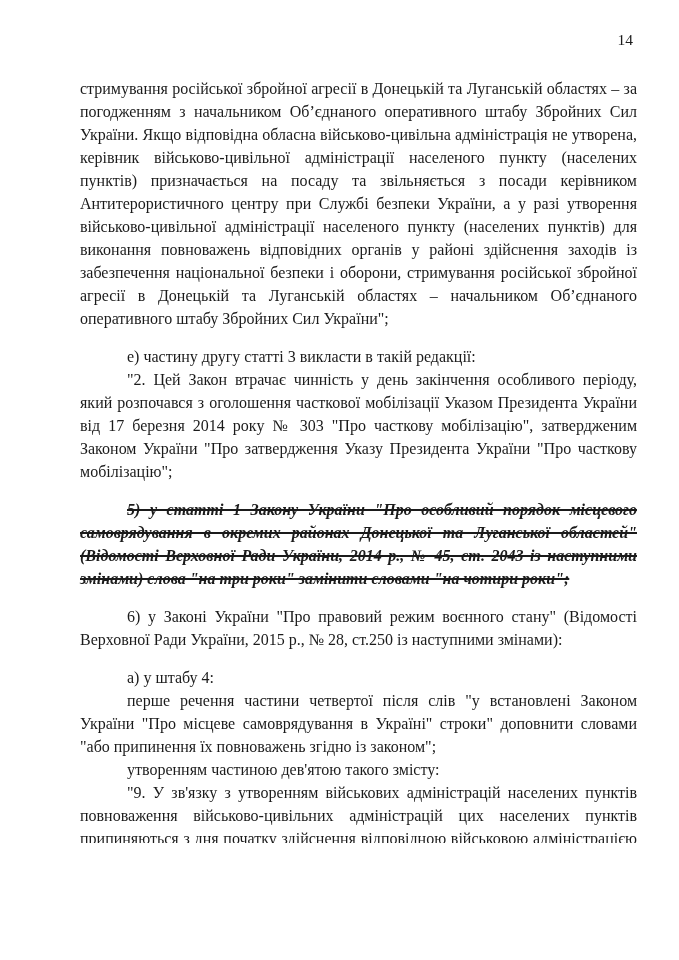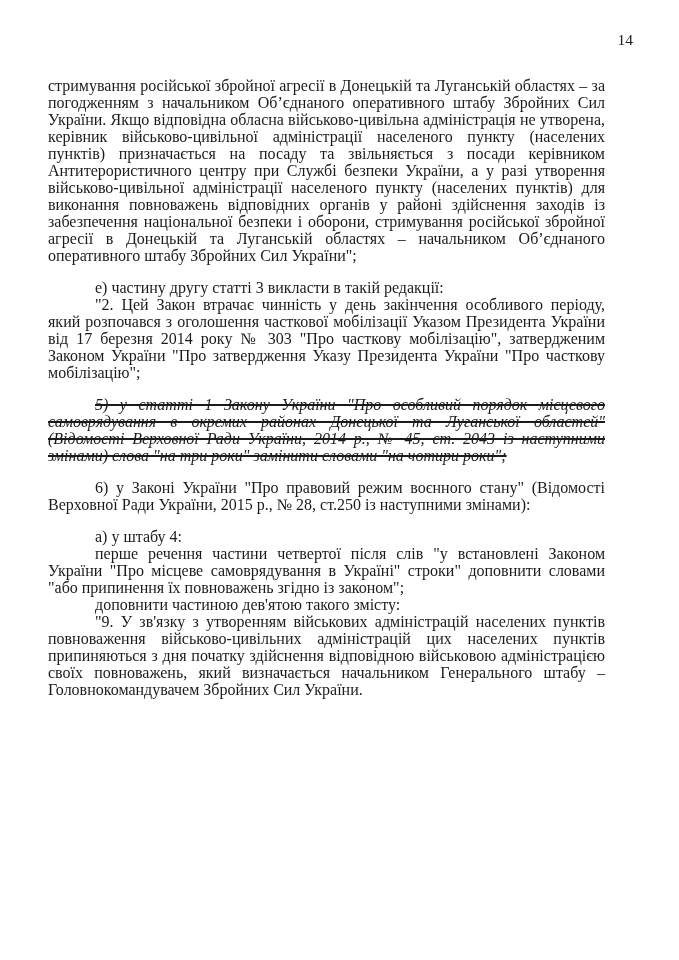--- a/index.html
+++ b/index.html
@@ -19,38 +19,38 @@
   .page-number {
     position: absolute;
     top: 30px;
     right: 46px;
     font-size: 15.5px;
     line-height: 19px;
   }
   .content {
     position: absolute;
     top: 77px;
-    left: 48px;
+    left: 80px;
     width: 557px;
     font-size: 16px;
-    line-height: 17px;
+    line-height: 23px;
     text-align: justify;
   }
   .para {
     margin: 0;
     text-indent: 47px;
   }
   .para.no-indent {
     text-indent: 0;
   }
   .para.gap {
     margin-top: 15px;
   }
   .para.strike {
-    font-weight: normal;
+    font-weight: bold;
     font-style: italic;
     text-decoration: line-through;
     text-decoration-thickness: 1.5px;
   }
 </style>
 </head>
 <body>
 
 <div class="page">
 
@@ -66,19 +66,19 @@
 
     <p class="para gap strike">5) у статті 1 Закону України "Про особливий порядок місцевого самоврядування в окремих районах Донецької та Луганської областей" (Відомості Верховної Ради України, 2014 р., № 45, ст. 2043 із наступними змінами) слова "на три роки" замінити словами "на чотири роки";</p>
 
     <p class="para gap">6) у Законі України "Про правовий режим воєнного стану" (Відомості Верховної Ради України, 2015 р., № 28, ст.250 із наступними змінами):</p>
 
     <p class="para gap">а) у штабу 4:</p>
 
 
     <p class="para">перше речення частини четвертої після слів "у встановлені Законом України "Про місцеве самоврядування в Україні" строки" доповнити словами "або припинення їх повноважень згідно із законом";</p>
 
-    <p class="para">доповнити частиною дев'ятою такого змісту:</p>
+    <p class="para">утворенням частиною дев'ятою такого змісту:</p>
 
     <p class="para">"9. У зв'язку з утворенням військових адміністрацій населених пунктів повноваження військово-цивільних адміністрацій цих населених пунктів припиняються з дня початку здійснення відповідною військовою адміністрацією своїх повноважень, який визначається начальником Генерального штабу – Головнокомандувачем Збройних Сил України.</p>
 
 
   </div>
 </div>
 
 </body></html>

